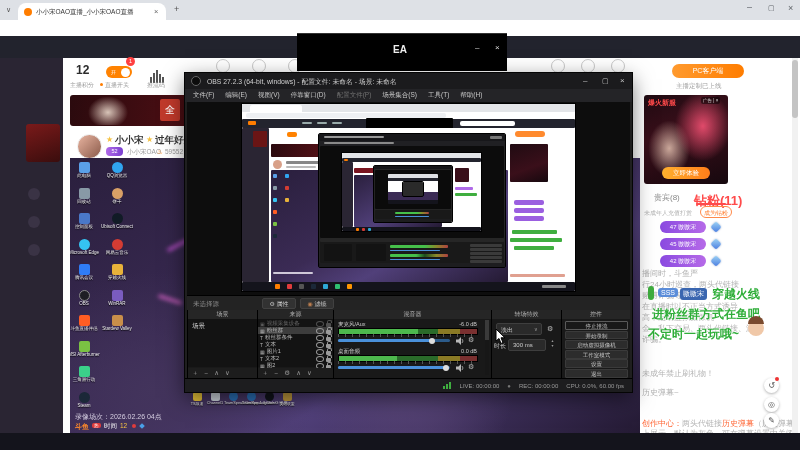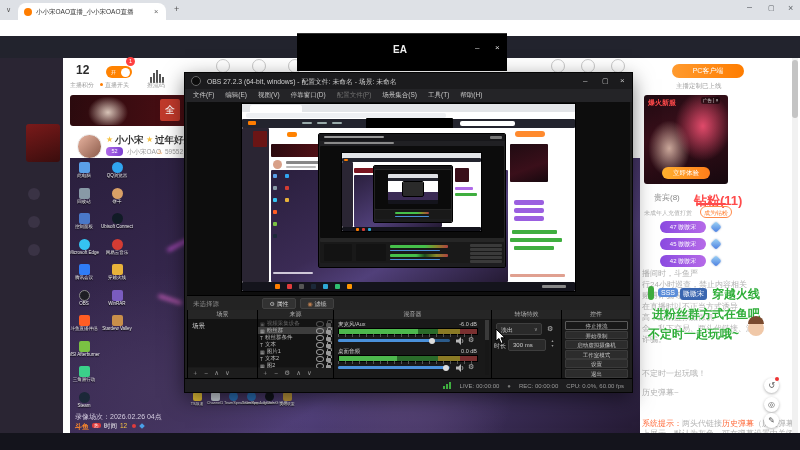--- a/index.html
+++ b/index.html
@@ -337,40 +337,40 @@
 
     <div class="fanpill" style="left:20px;top:163px;"><span>47</span> <span>嗷嗷宋</span></div>
     <span class="gem" style="left:72px;top:165px;"></span>
     <div class="fanpill" style="left:20px;top:180px;"><span>45</span> <span>嗷嗷宋</span></div>
     <span class="gem" style="left:72px;top:182px;"></span>
     <div class="fanpill" style="left:20px;top:197px;"><span>42</span> <span>嗷嗷宋</span></div>
     <span class="gem" style="left:72px;top:199px;"></span>
 
     <div class="abs" style="left:0;top:207px;width:152px;height:168px;overflow:hidden;">
       <span class="chatline" style="top:3px;">播间时，斗鱼严</span>
-      <span class="chatline" style="top:14px;">行24小时巡查，禁止内容相关</span>
+      <span class="chatline" style="top:14px;">行24小时巡查，两头代链接</span>
       <span class="chatline" style="top:25px;">赌博诈骗等行为</span>
       <span class="chatline" style="top:36px;">在直播时以不正当方式诱导</span>
       <span class="chatline" style="top:47px;">高，启动虚拟摄像机</span>
       <span class="chatline" style="top:58px;">金、私下交易、两头代链接、游</span>
       <span class="chatline" style="top:69px;">诈骗。</span>
-      <span class="chatline" style="top:103px;">不定时一起玩哦！</span>
+      <span class="chatline" style="top:103px;">未成年禁止刷礼物！</span>
       <span class="chatline" style="top:122px;">历史弹幕~</span>
     </div>
 
     <span class="abs" style="left:8px;top:228px;width:6px;height:14px;border-radius:3px;background:#3fae3f;"></span>
     <span class="t" style="left:18px;top:230px;font-size:7px;color:#fff;background:#5b8dd9;border-radius:3px;padding:1px 3px;">SSS</span>
     <span class="t" style="left:40px;top:230px;font-size:7px;color:#fff;background:#3a66b0;border-radius:3px;padding:1px 3px;">嗷嗷宋</span>
     <span class="green" style="left:72px;top:228px;font-size:12px;">穿越火线</span>
     <span class="green" style="left:12px;top:248px;font-size:12px;">进粉丝群方式在鱼吧</span>
     <span class="green" style="left:8px;top:268px;font-size:12px;">不定时一起玩哦~</span>
     <span class="abs" style="left:108px;top:262px;width:16px;height:16px;border-radius:50%;background:#f0c8a8;"></span>
     <span class="abs" style="left:108px;top:258px;width:16px;height:8px;border-radius:8px 8px 0 0;background:#7a4a2e;"></span>
 
-    <span class="t" style="left:2px;top:360px;font-size:8px;"><span style="color:#ff6a3a;">系统提示：</span><span style="color:#b3b3b3;">两头代链接</span><span style="color:#ff6a3a;">历史弹幕</span><span style="color:#b3b3b3;">（历史弹幕只在播放器</span></span>
+    <span class="t" style="left:2px;top:360px;font-size:8px;"><span style="color:#ff6a3a;">创作中心：</span><span style="color:#b3b3b3;">两头代链接</span><span style="color:#ff6a3a;">历史弹幕</span><span style="color:#b3b3b3;">（历史弹幕只在播放器</span></span>
     <span class="t" style="left:2px;top:370px;font-size:8px;color:#b3b3b3;">上展示，默认为灰色，可在弹幕设置中关闭）</span>
 
     <div class="fbtn" style="left:124px;top:320px;"><span>↺</span><span class="abs" style="left:11px;top:-1px;width:4px;height:4px;border-radius:50%;background:#e33;"></span></div>
     <div class="fbtn" style="left:124px;top:339px;"><span>◎</span></div>
     <div class="fbtn" style="left:124px;top:355px;"><span>✎</span></div>
   </div>
 
   <div class="abs" style="left:792px;top:58px;width:6px;height:375px;background:#f1f1f1;">
     <div class="abs" style="left:0;top:2px;width:6px;height:58px;background:#c4c4c4;border-radius:3px;"></div>
   </div>

